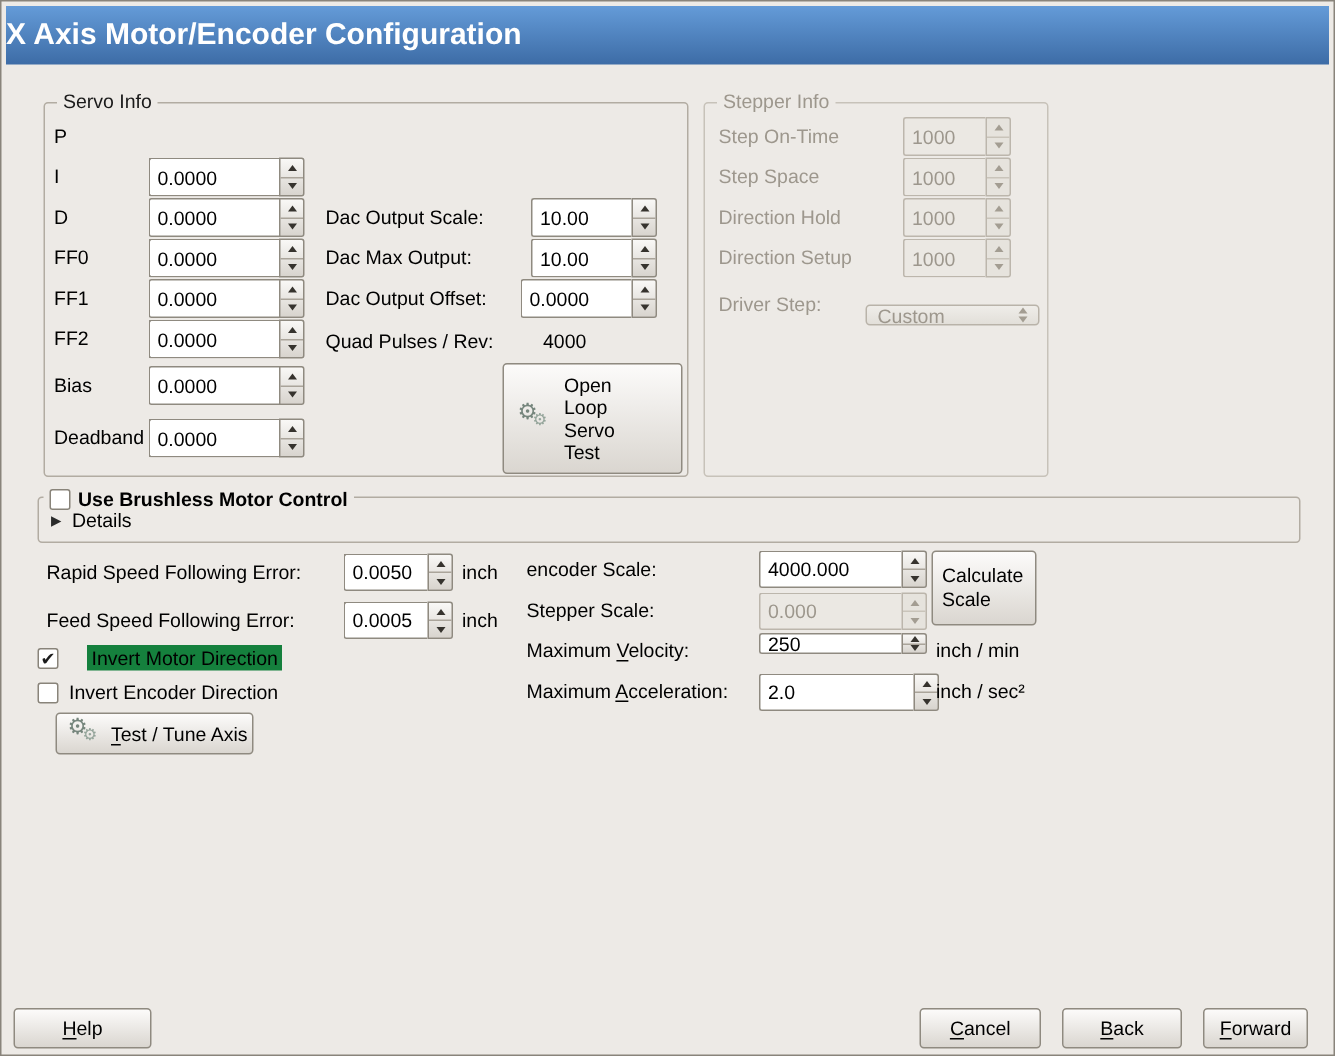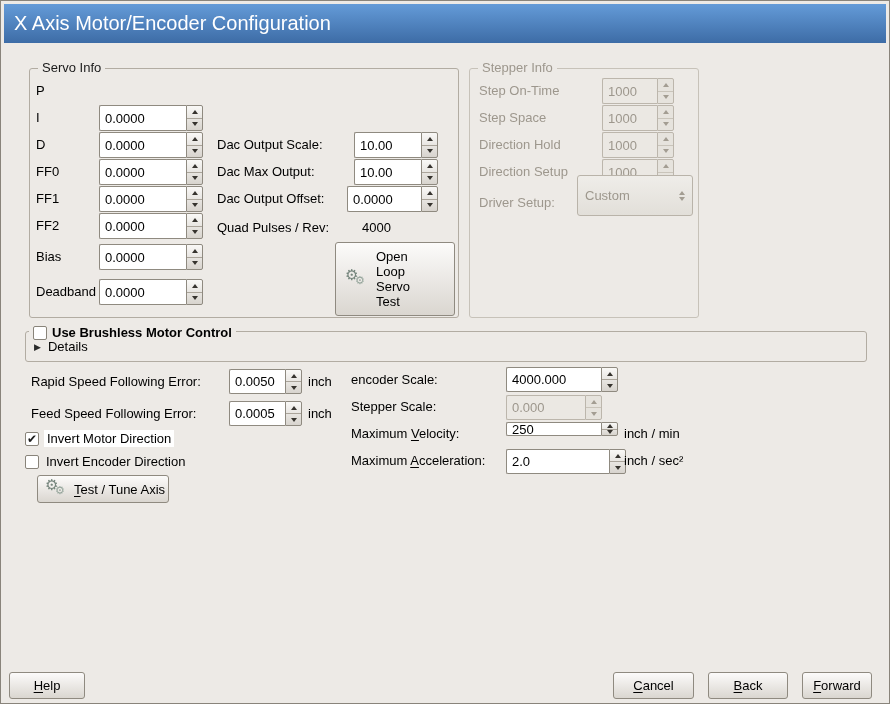--- a/index.html
+++ b/index.html
@@ -1,21 +1,21 @@
 <!DOCTYPE html>
 <html><head>
 <meta charset="utf-8">
 <style>
   * { box-sizing: border-box; }
   html,body { margin:0; padding:0; font-family:"Liberation Sans", sans-serif; background:#ffffff; }
   #window { position:relative; width:890px; height:704px; background:#edeae6; border:1px solid #89847b; overflow:hidden; }
 
   #titlebar { position:absolute; left:3px; top:3px; right:3px; height:39px;
     background:linear-gradient(180deg,#649bd8 0%,#3d6ca6 100%);
-    color:#fff; font-size:20px; font-weight:normal; display:flex; align-items:center; padding-left:10px; }
+    color:#fff; font-size:20px; font-weight:bold; display:flex; align-items:center; }
 
   .frame { position:absolute; border:1px solid #b2aca2; border-radius:3px; }
   .frame.dis { border-color:#c7c2b9; }
   .legend { position:absolute; top:-9px; left:8px; background:#edeae6; padding:0 4px; font-size:13px; line-height:16px; color:#1a1a1a; white-space:nowrap; }
   .dis-text { color:#9d978d !important; }
 
   .lbl { position:absolute; font-size:13px; line-height:16px; color:#000; white-space:nowrap; }
 
   .spin { position:absolute; display:flex; }
   .spin input { flex:1; min-width:0; width:0; border:1px solid #8f8a80; border-right:none; border-radius:2px 0 0 2px;
@@ -37,21 +37,21 @@
     display:flex; align-items:center; justify-content:center; cursor:default; }
   .btn.left { justify-content:flex-start; }
   .wrap { white-space:normal; line-height:15px; text-align:left; }
 
   .cb { width:14px; height:14px; background:#fff; border:1px solid #89847a; border-radius:2px;
     display:inline-flex; align-items:center; justify-content:center; flex:none; }
   .cb .cm { visibility:hidden; font-size:12px; line-height:12px; color:#1b1b1b; }
   .cb[data-checked="true"] .cm { visibility:visible; }
 
   .chkrow { position:absolute; display:flex; align-items:center; gap:5px; font-size:13px; height:19px; }
-  .hl { background:#ffffff; padding:1px 3px; }
+  .hl { background:#15803d; padding:1px 3px;margin-left:14px; }
 
   .combo { position:absolute; display:flex; align-items:center; border:1px solid #b9b3a9; border-radius:3px;
     background:linear-gradient(#efede9,#e2dfd9); color:#9d978d; padding:0 7px; font-size:13px; }
   .combo .arrs { margin-left:auto; display:flex; flex-direction:column; gap:2px; align-items:center; }
   .combo .arrs i { width:0; height:0; }
   .combo .arrs i.cu { border-left:3px solid transparent; border-right:3px solid transparent; border-bottom:4px solid #a39d92; }
   .combo .arrs i.cd { border-left:3px solid transparent; border-right:3px solid transparent; border-top:4px solid #a39d92; }
 
   .expander { position:absolute; display:flex; align-items:center; gap:7px; font-size:13px; color:#000; }
   .exp-tri { font-size:9px; color:#2a2a2a; }
@@ -210,22 +210,22 @@
 
     <span class="lbl dis-text" style="left:9px;top:95px">Direction Setup</span>
     <div class="spin dis" style="left:132px;top:90px;width:72px;height:26px">
         <input disabled="" value="1000" style="">
         <span class="sb">
           <i class="u"></i>
           <i class="d"></i>
         </span>
       </div>
 
-    <span class="lbl dis-text" style="left:9px;top:126px">Driver Setup:</span>
-    <div class="combo" style="left:107px;top:106px;width:116px;height:41px">
+    <span class="lbl dis-text" style="left:9px;top:126px">Driver Step:</span>
+    <div class="combo" style="left:107px;top:134px;width:116px;height:14px">
       <span>Custom</span>
       <span class="arrs">
           <i class="cu"></i>
           <i class="cd"></i>
         </span>
     </div>
   </div>
 
   <div class="frame" style="left:24px;top:330px;width:842px;height:31px">
     <div class="expander" style="left:8px;top:7px">
@@ -282,23 +282,26 @@
   </div>
 
   <span class="lbl" style="left:350px;top:371px">encoder Scale:</span>
   <div class="spin" style="left:505px;top:366px;width:112px;height:25px">
       <input value="4000.000" style="">
       <span class="sb">
         <i class="u"></i>
         <i class="d"></i>
       </span>
     </div>
+  <div class="btn left" style="left:620px;top:366px;width:70px;height:50px;padding:0 6px">
+    <span class="wrap" style="line-height:16px">Calculate Scale</span>
+  </div>
 
   <span class="lbl" style="left:350px;top:398px">Stepper Scale:</span>
-  <div class="spin dis" style="left:505px;top:394px;width:96px;height:25px">
+  <div class="spin dis" style="left:505px;top:394px;width:112px;height:25px">
       <input disabled="" value="0.000" style="">
       <span class="sb">
         <i class="u"></i>
         <i class="d"></i>
       </span>
     </div>
 
   <span class="lbl" style="left:350px;top:425px">Maximum <u>V</u>elocity:</span>
   <div class="spin" style="left:505px;top:421px;width:112px;height:14px">
       <input value="250" style="">
@@ -312,21 +315,21 @@
   <span class="lbl" style="left:350px;top:452px">Maximum <u>A</u>cceleration:</span>
   <div class="spin" style="left:505px;top:448px;width:120px;height:25px">
       <input value="2.0" style="">
       <span class="sb">
         <i class="u"></i>
         <i class="d"></i>
       </span>
     </div>
   <span class="lbl" style="left:623px;top:452px">inch / sec²</span>
 
-  <div class="btn" style="left:8px;top:671px;width:76px;height:27px">
+  <div class="btn" style="left:8px;top:671px;width:92px;height:27px">
       <span><u>H</u>elp</span>
     </div>
   <div class="btn" style="left:612px;top:671px;width:81px;height:27px">
       <span><u>C</u>ancel</span>
     </div>
   <div class="btn" style="left:707px;top:671px;width:80px;height:27px">
       <span><u>B</u>ack</span>
     </div>
   <div class="btn" style="left:801px;top:671px;width:70px;height:27px">
       <span><u>F</u>orward</span>

